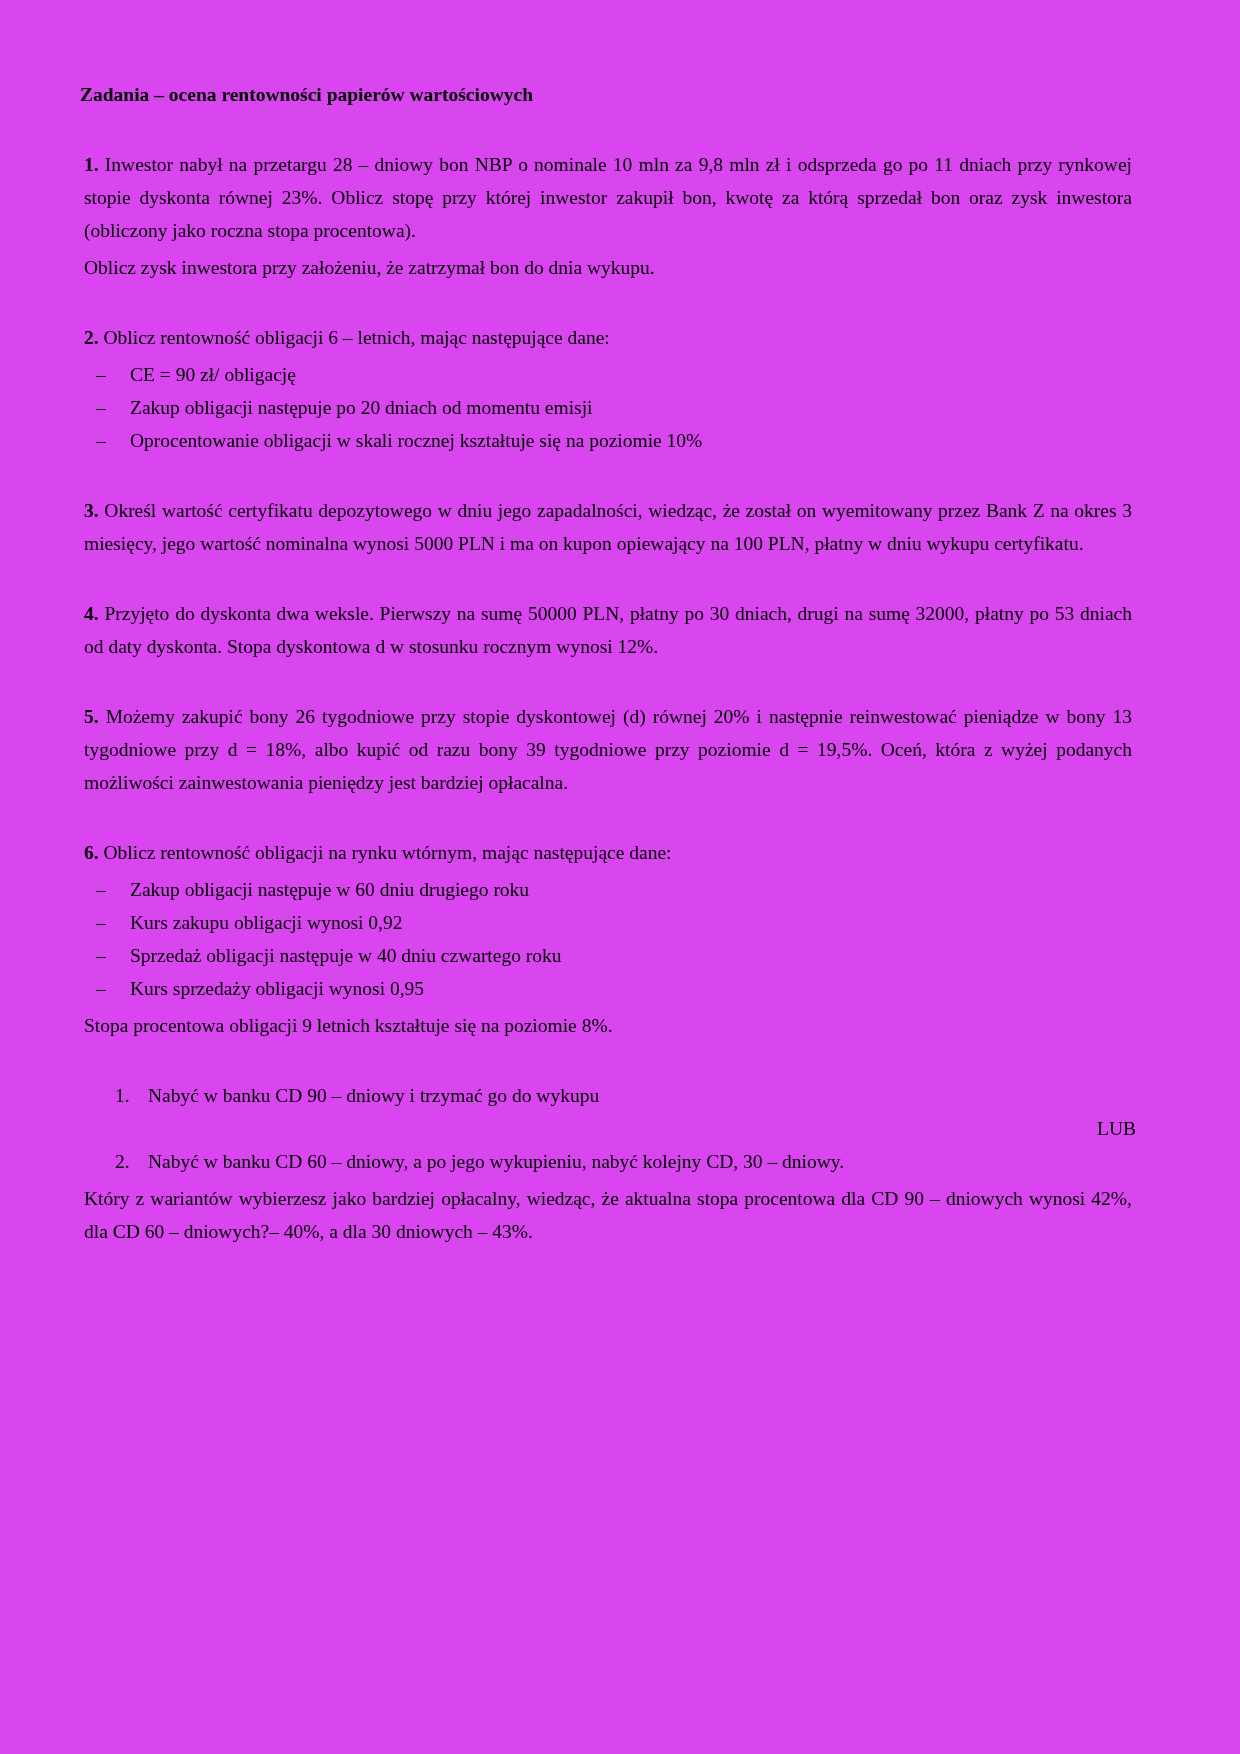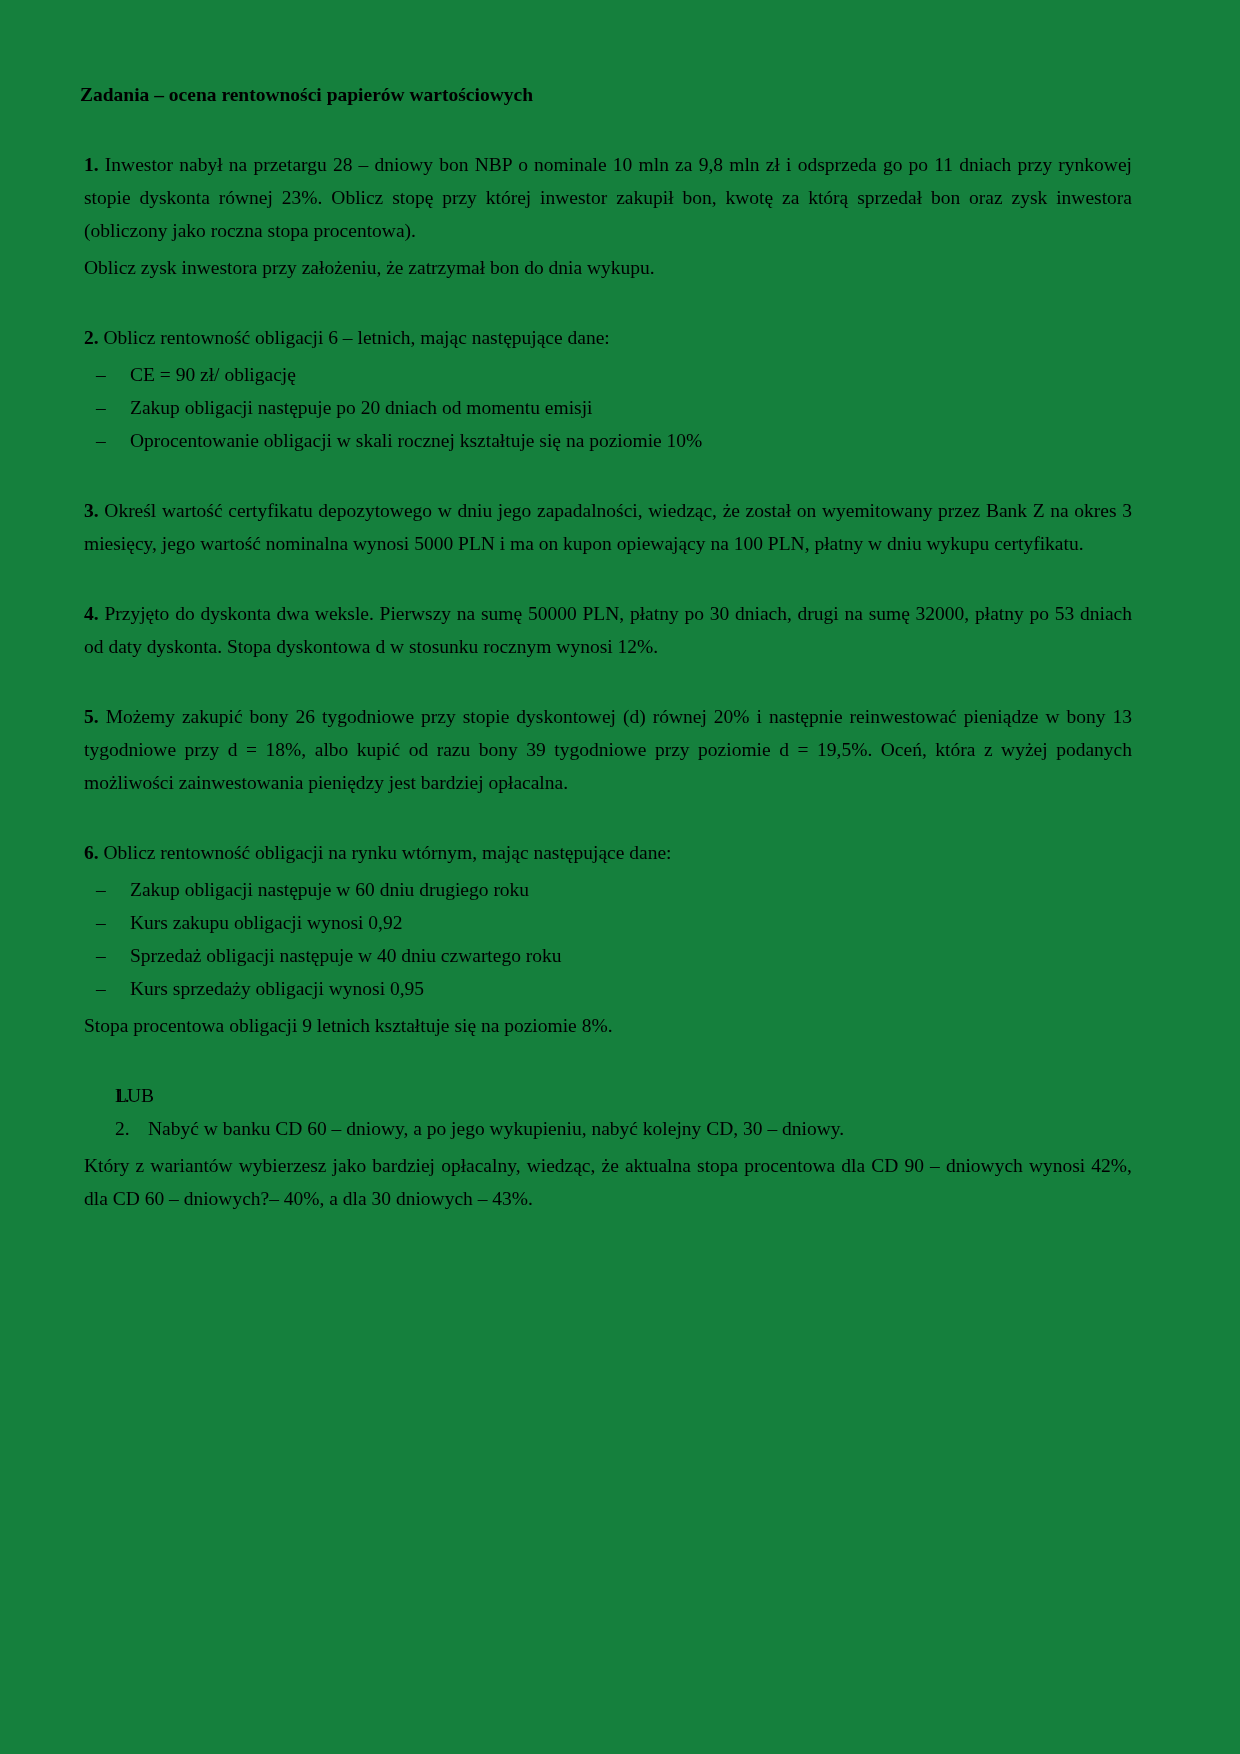--- a/index.html
+++ b/index.html
@@ -13,21 +13,21 @@
     font-family: "Liberation Serif", serif;
     font-size: 19.5px;
     line-height: 33px;
     color: #000000;
   }
   .page {
     box-sizing: border-box;
     width: 1240px;
     min-height: 1754px;
     padding: 78px 104px 60px 80px;
-    background: #15803d;
+    background: #d946ef;
   }
   .doc-title {
     font-size: 19.5px;
     font-weight: bold;
     margin: 0 0 37px 0;
     line-height: 33px;
   }
   .problem {
     margin: 0 0 37px 0;
   }
@@ -58,20 +58,21 @@
     position: relative;
     padding-left: 68px;
   }
   .sub-item .subnum {
     position: absolute;
     left: 35px;
     top: 0;
   }
   .lub {
     padding-left: 35px;
+    text-align: right;
   }
 </style>
 </head>
 <body>
 
 <div class="page">
 
   <div class="doc-title">Zadania – ocena rentowności papierów wartościowych</div>
 
   <section class="problem">
@@ -105,19 +106,19 @@
     <ul class="dash-list">
       <li class="dash-item"><span class="dash">–</span><span>Zakup obligacji następuje w 60 dniu drugiego roku</span></li>
       <li class="dash-item"><span class="dash">–</span><span>Kurs zakupu obligacji wynosi 0,92</span></li>
       <li class="dash-item"><span class="dash">–</span><span>Sprzedaż obligacji następuje w 40 dniu czwartego roku</span></li>
       <li class="dash-item"><span class="dash">–</span><span>Kurs sprzedaży obligacji wynosi 0,95</span></li>
     </ul>
     <p>Stopa procentowa obligacji 9 letnich kształtuje się na poziomie 8%.</p>
   </section>
 
   <section class="problem">
-    <div class="sub-item"><span class="subnum">1.</span></div>
+    <div class="sub-item"><span class="subnum">1.</span><span>Nabyć w banku CD 90 – dniowy i trzymać go do wykupu</span></div>
     <div class="lub">LUB</div>
     <div class="sub-item"><span class="subnum">2.</span><span>Nabyć w banku CD 60 – dniowy, a po jego wykupieniu, nabyć kolejny CD, 30 – dniowy.</span></div>
     <p class="justify">Który z wariantów wybierzesz jako bardziej opłacalny, wiedząc, że aktualna stopa procentowa dla CD 90 – dniowych wynosi 42%, dla CD 60 – dniowych?– 40%, a dla 30 dniowych – 43%.</p>
   </section>
 
 </div>
 
 </body></html>

